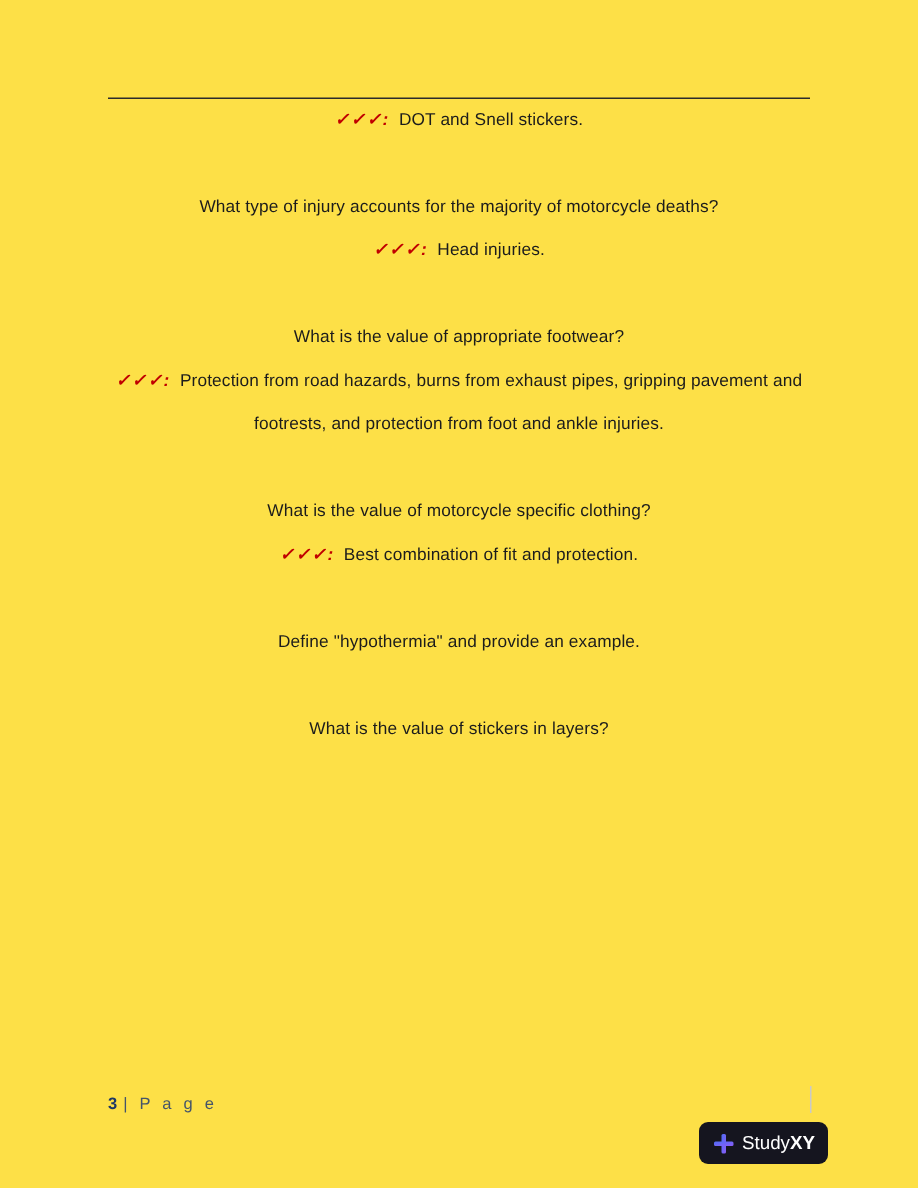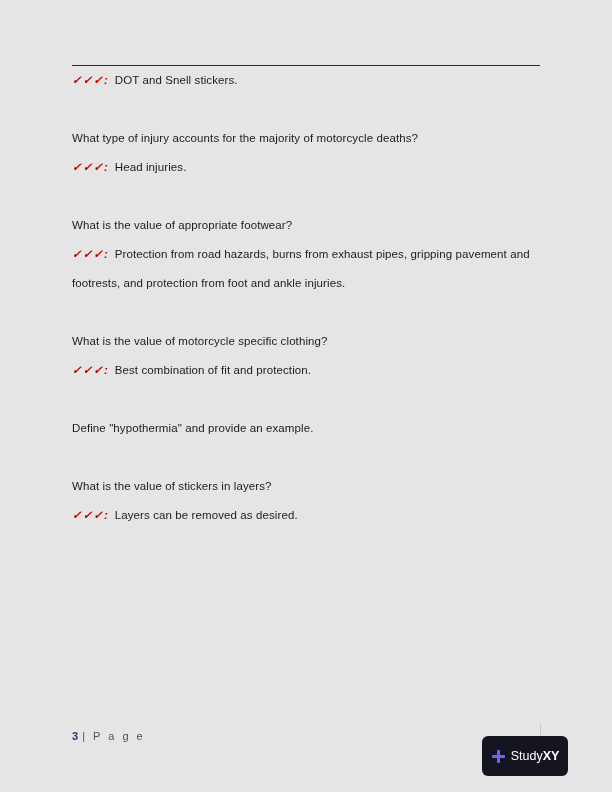--- a/index.html
+++ b/index.html
@@ -8,21 +8,22 @@
     height: 792px;
     background: #ffffff;
     font-family: "Liberation Sans", sans-serif;
     color: #1c1c1c;
     position: relative;
     overflow: hidden;
   }
   .page {
     position: absolute;
     inset: 0;
-    background: #e5e5e5;
+    background: #fde047;
+    text-align: center;
   }
   .content {
     position: absolute;
     left: 72px;
     right: 72px;
     top: 65px;
   }
   .top-rule {
     border: none;
     border-top: 1.2px solid #2b2b2b;
@@ -62,24 +63,24 @@
   .footer-right-rule {
     position: absolute;
     right: 71px;
     bottom: 50px;
     width: 1px;
     height: 18px;
     background: #c9c9c9;
   }
   .brand-badge {
     position: absolute;
-    right: 44px;
+    right: 60px;
     bottom: 16px;
     width: 86px;
-    height: 40px;
+    height: 28px;
     background: #15151f;
     border-radius: 6px;
     display: flex;
     align-items: center;
     justify-content: center;
     gap: 5px;
     box-sizing: border-box;
     padding: 0 8px;
   }
   .brand-badge .brand-text {
@@ -116,21 +117,20 @@
       <p class="question">What is the value of motorcycle specific clothing?</p>
       <p class="answer"><span class="checks">✓✓✓:</span><span class="answer-body">Best combination of fit and protection.</span></p>
     </div>
 
     <div class="block">
       <p class="question">Define "hypothermia" and provide an example.</p>
     </div>
 
     <div class="block">
       <p class="question">What is the value of stickers in layers?</p>
-      <p class="answer"><span class="checks">✓✓✓:</span><span class="answer-body">Layers can be removed as desired.</span></p>
     </div>
 
   </div>
 
   <div class="footer">
     <span class="page-num">3</span><span class="page-label">| P a g e</span>
   </div>
 
   <div class="footer-right-rule"></div>
 

